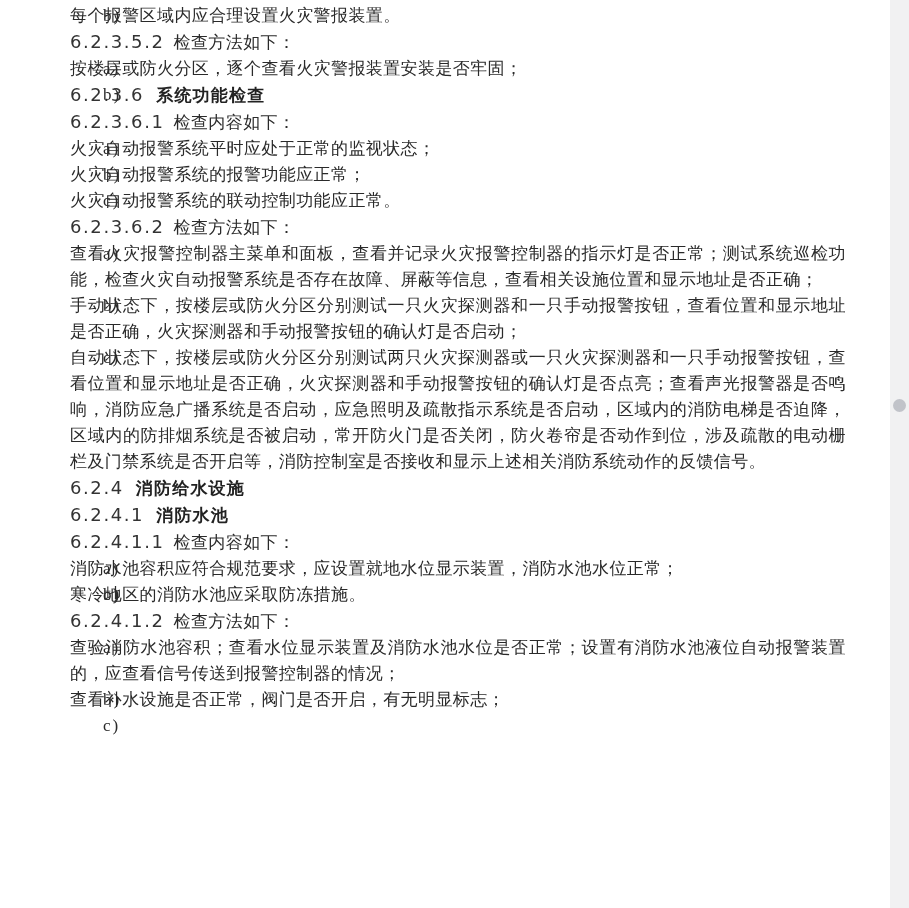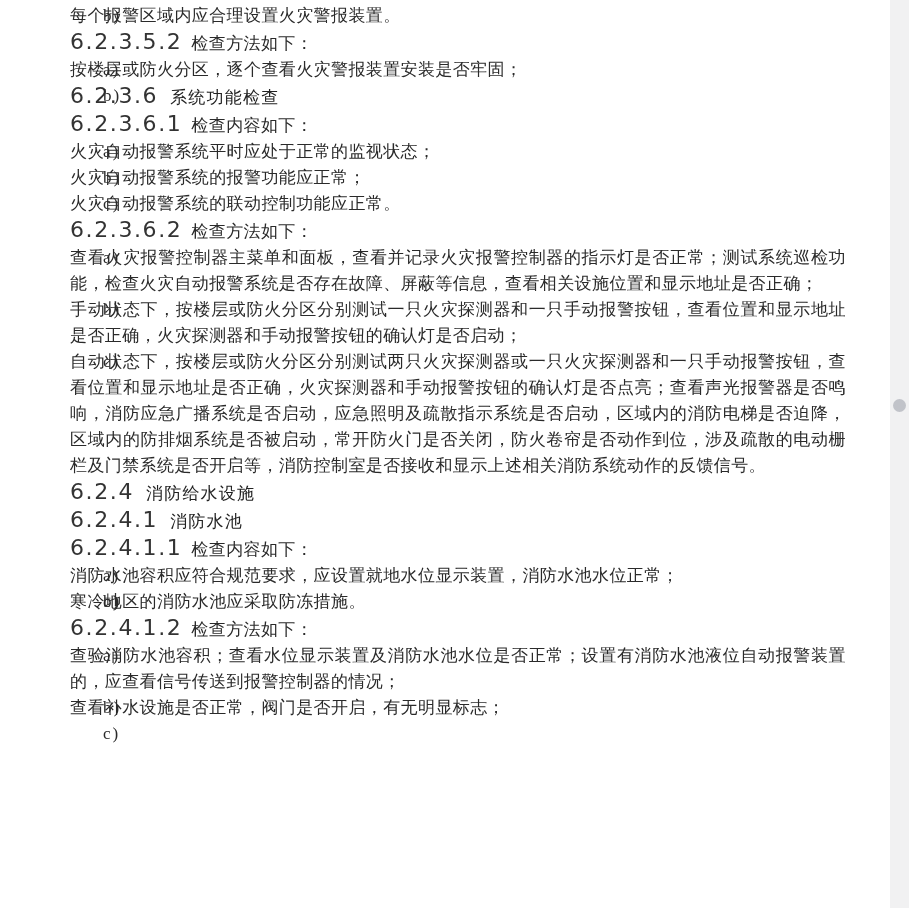--- a/index.html
+++ b/index.html
@@ -24,30 +24,30 @@
     line-height: 26px;
     letter-spacing: 0.4px;
   }
   .doc p, .doc h2 {
     margin: 0; padding: 0;
     font-size: 17px;
     font-weight: normal;
   }
   .num {
     font-family: "DejaVu Sans", "Liberation Sans", sans-serif;
-    font-size: 22px;
+    font-size: 18px;
     letter-spacing: 1.6px;
     margin-right: 9px;
     color: #333333;
   }
   .clause { text-align: left; }
   .heading { margin: 12px 0 11px 0; }
   .heading .htext {
     font-family: "Liberation Sans", "DejaVu Sans", sans-serif;
-    font-weight: normal;
+    font-weight: bold;
     letter-spacing: 1.2px;
     color: #222222;
     margin-left: 3px;
   }
   .list-item {
     position: relative;
     padding-left: 70px;
     text-align: justify;
   }
   .marker {

